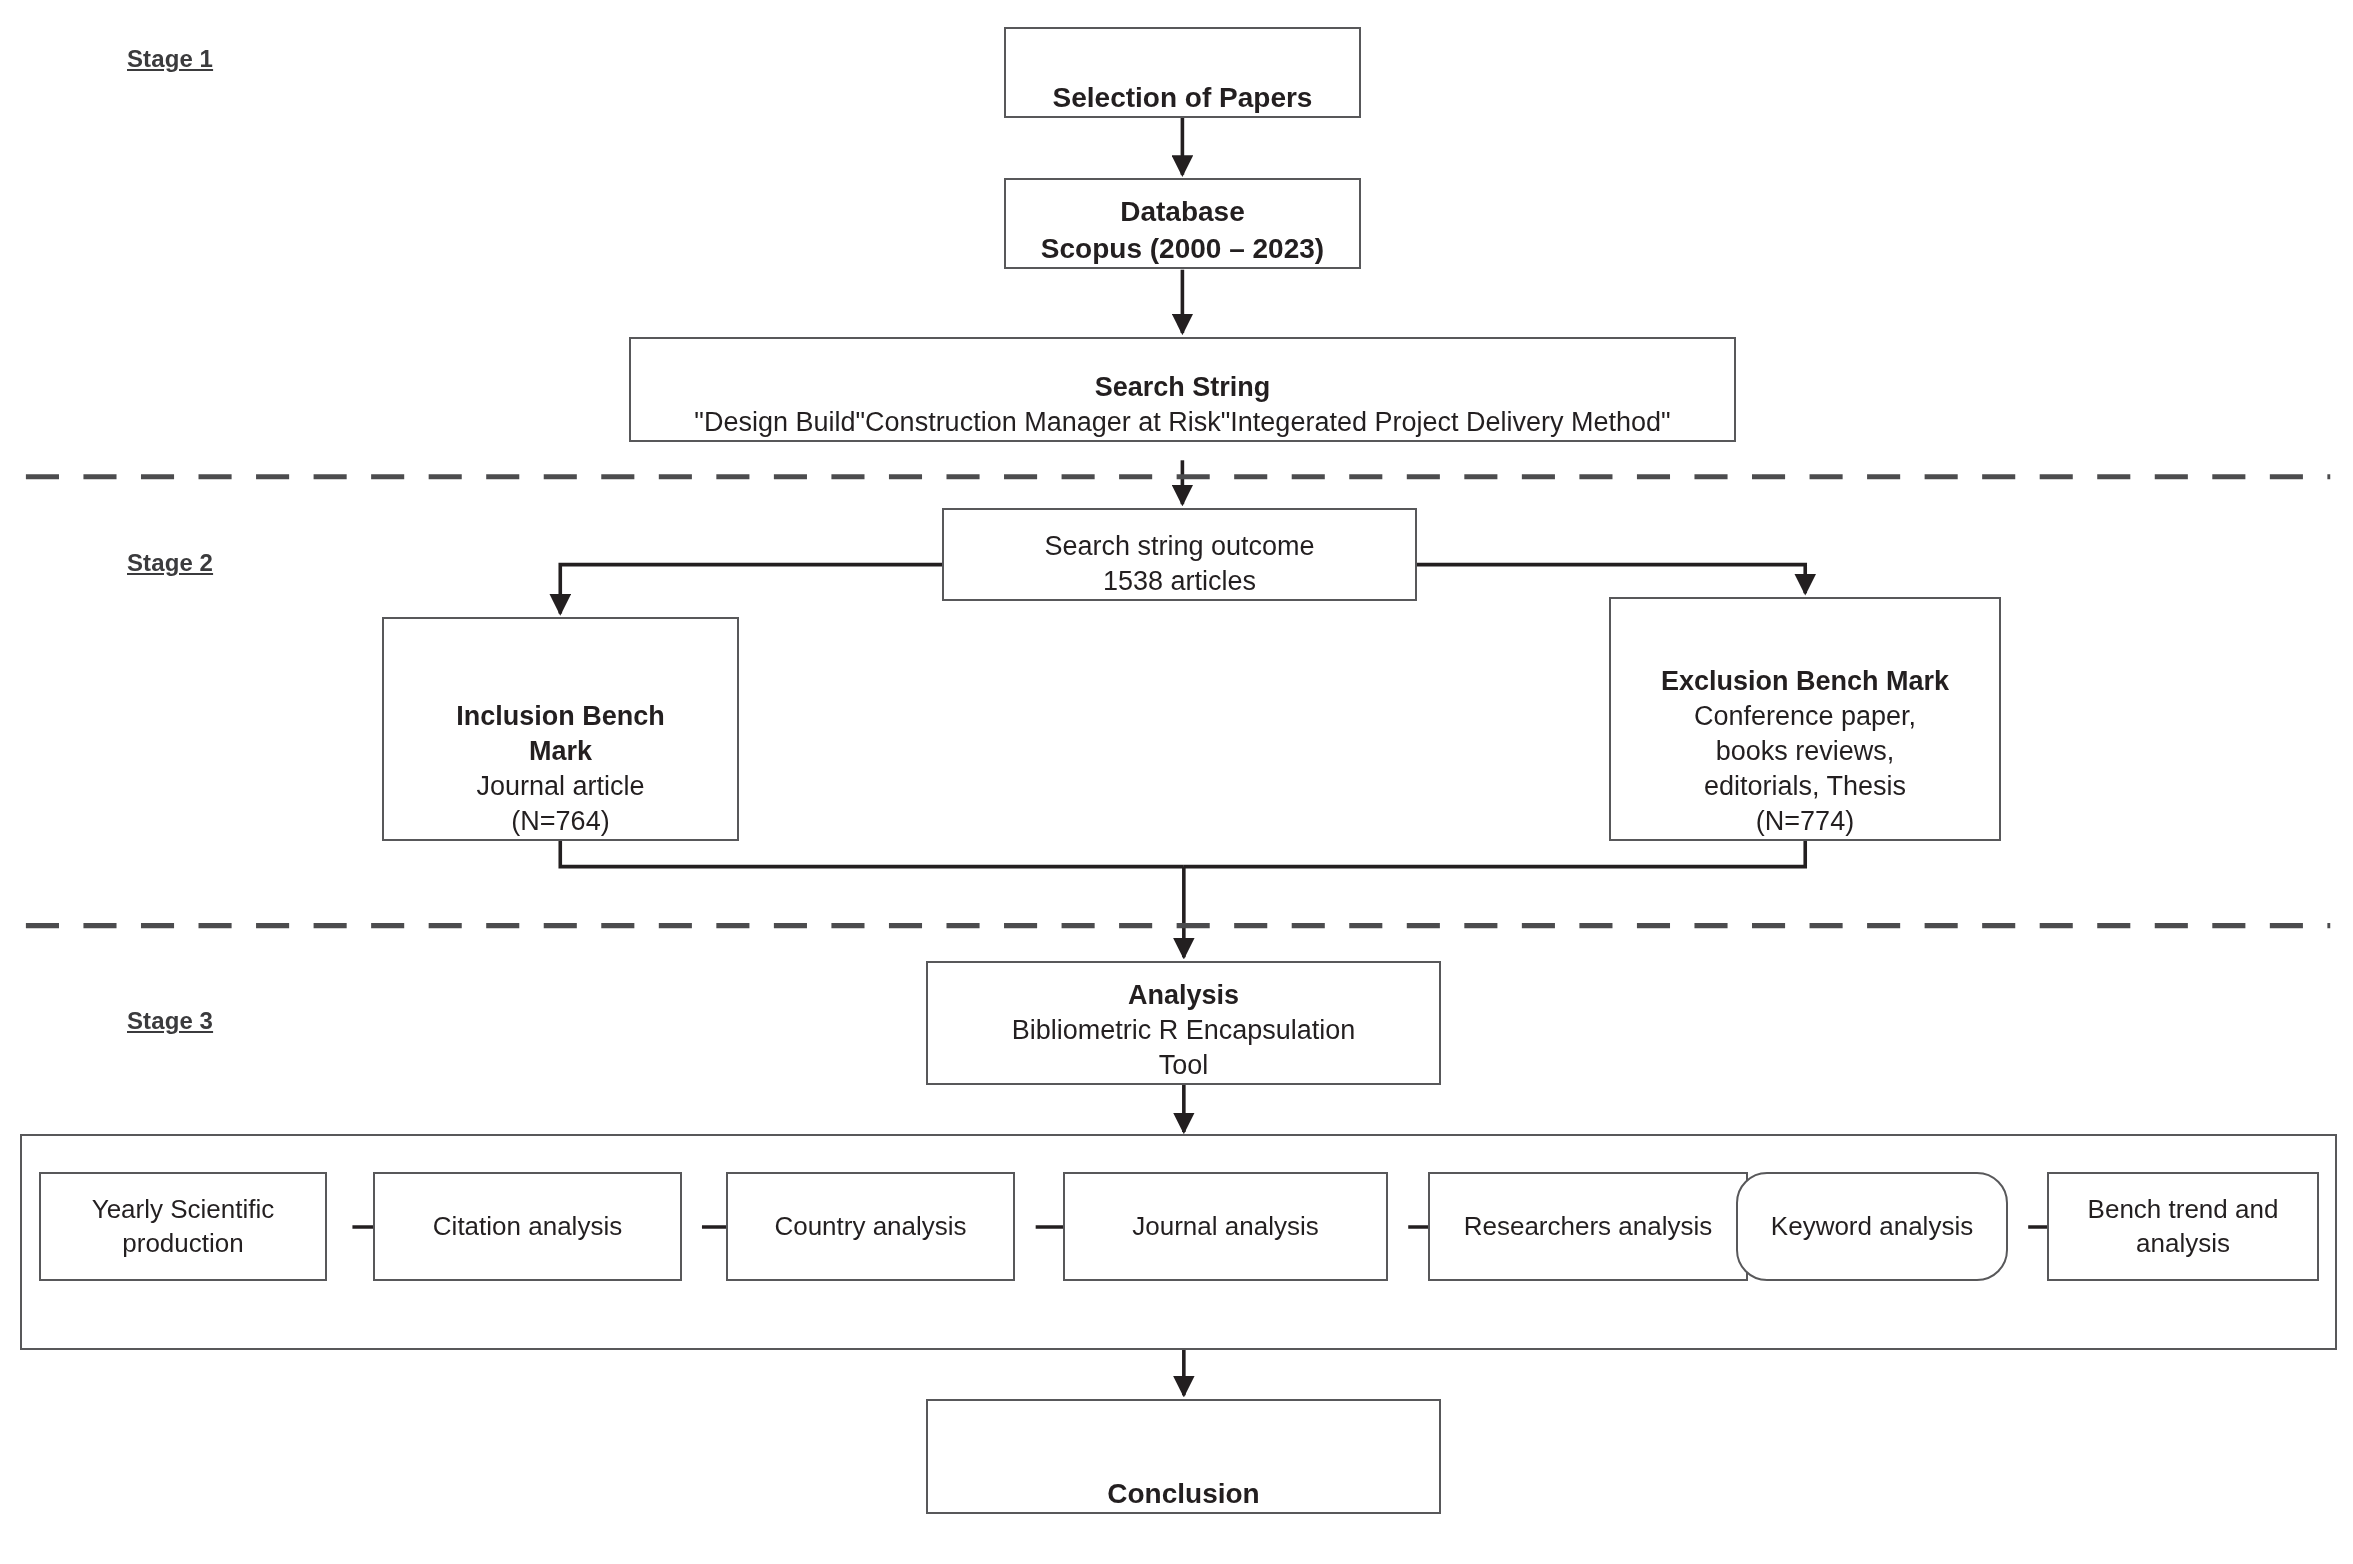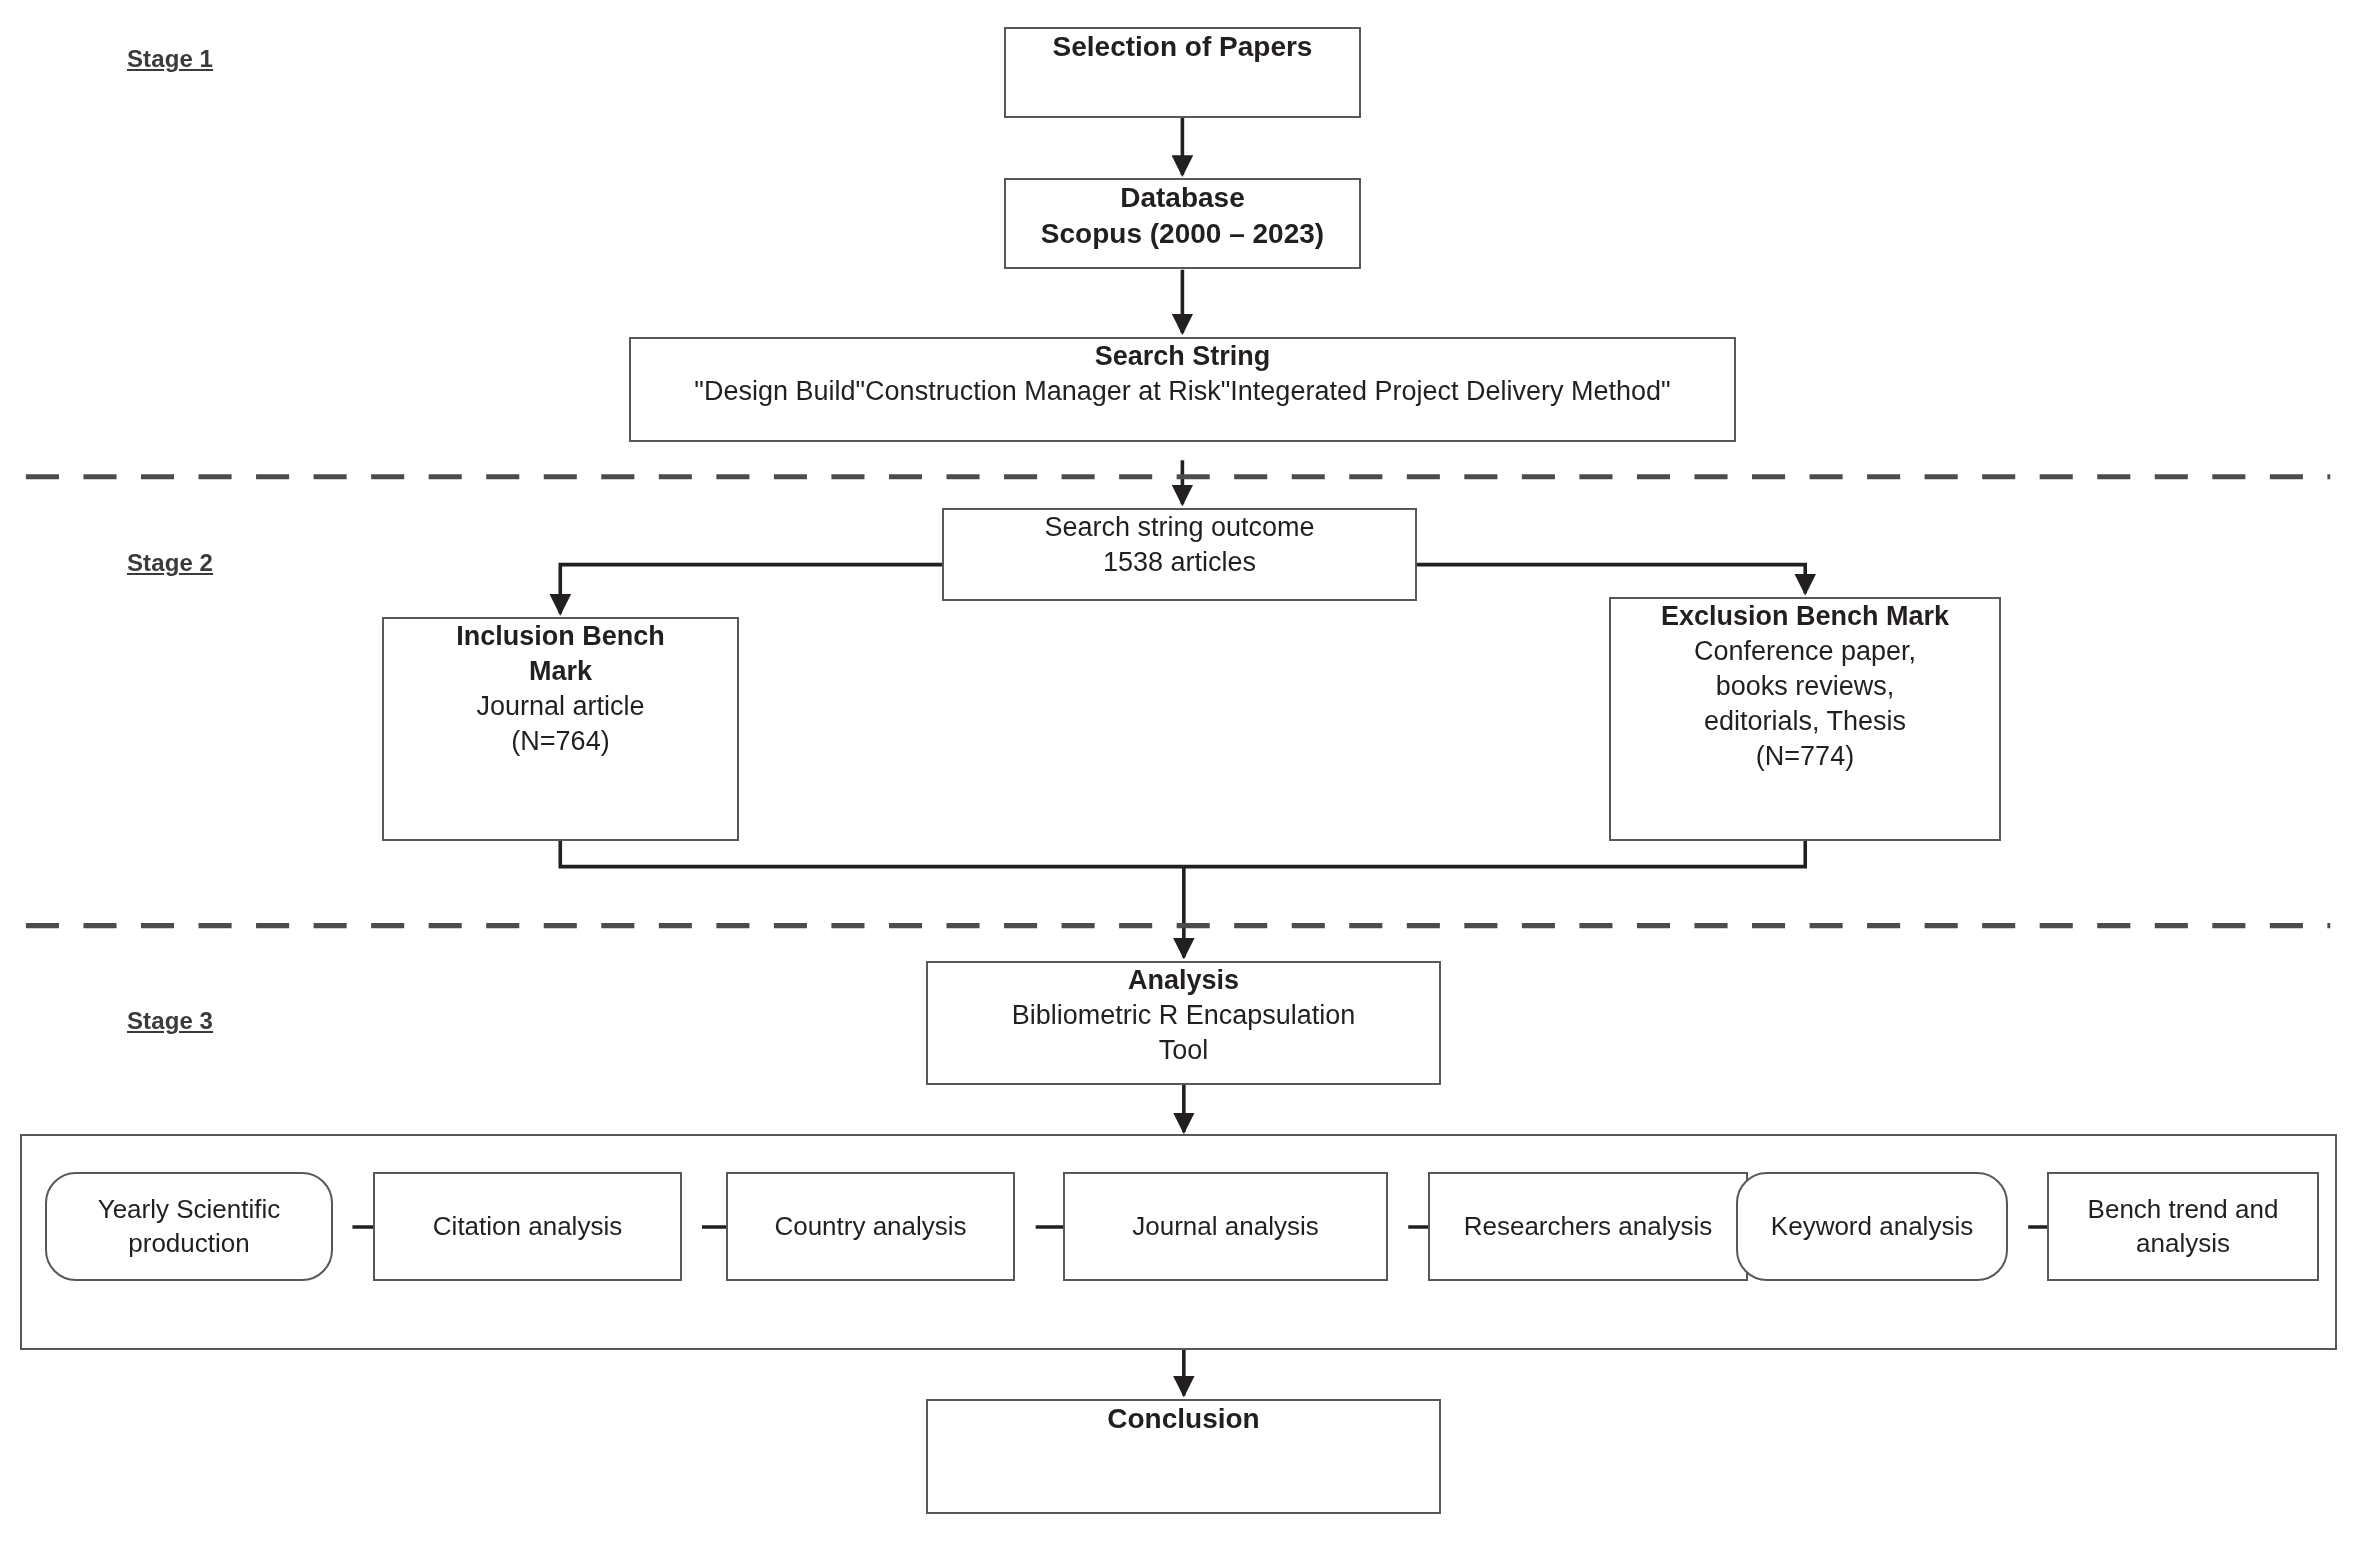--- a/index.html
+++ b/index.html
@@ -25,21 +25,21 @@
     pointer-events: none;
   }
   .node {
     position: absolute;
     box-sizing: border-box;
     background: #ffffff;
     border: 2.2px solid #58585a;
     display: flex;
     flex-direction: column;
     align-items: center;
-    justify-content: flex-start;
+    justify-content: flex-end;
     text-align: center;
     color: #231f20;
     z-index: 3;
   }
   .node .ln {
     display: block;
     width: 100%;
     line-height: 1.30;
     white-space: nowrap;
   }
@@ -84,21 +84,21 @@
     align-items: center;
     justify-content: center;
     text-align: center;
     font-size: 26px;
     color: #231f20;
     top: 1172px;
     height: 109px;
     z-index: 3;
     line-height: 1.30;
   }
-  #p-0 { left:45px;   width:288px;border-radius:31px; }
+  #p-0 { left:39px;   width:288px; }
   #p-1 { left:373px;  width:309px; }
   #p-2 { left:726px; width:289px; }
   #p-3 { left:1063px; width:325px; }
   #p-4 { left:1428px; width:320px; }
   #p-5 { left:1736px; width:272px;border-radius:31px; }
   #p-6 { left:2047px; width:272px; }
 </style>
 </head>
 <body>
 

